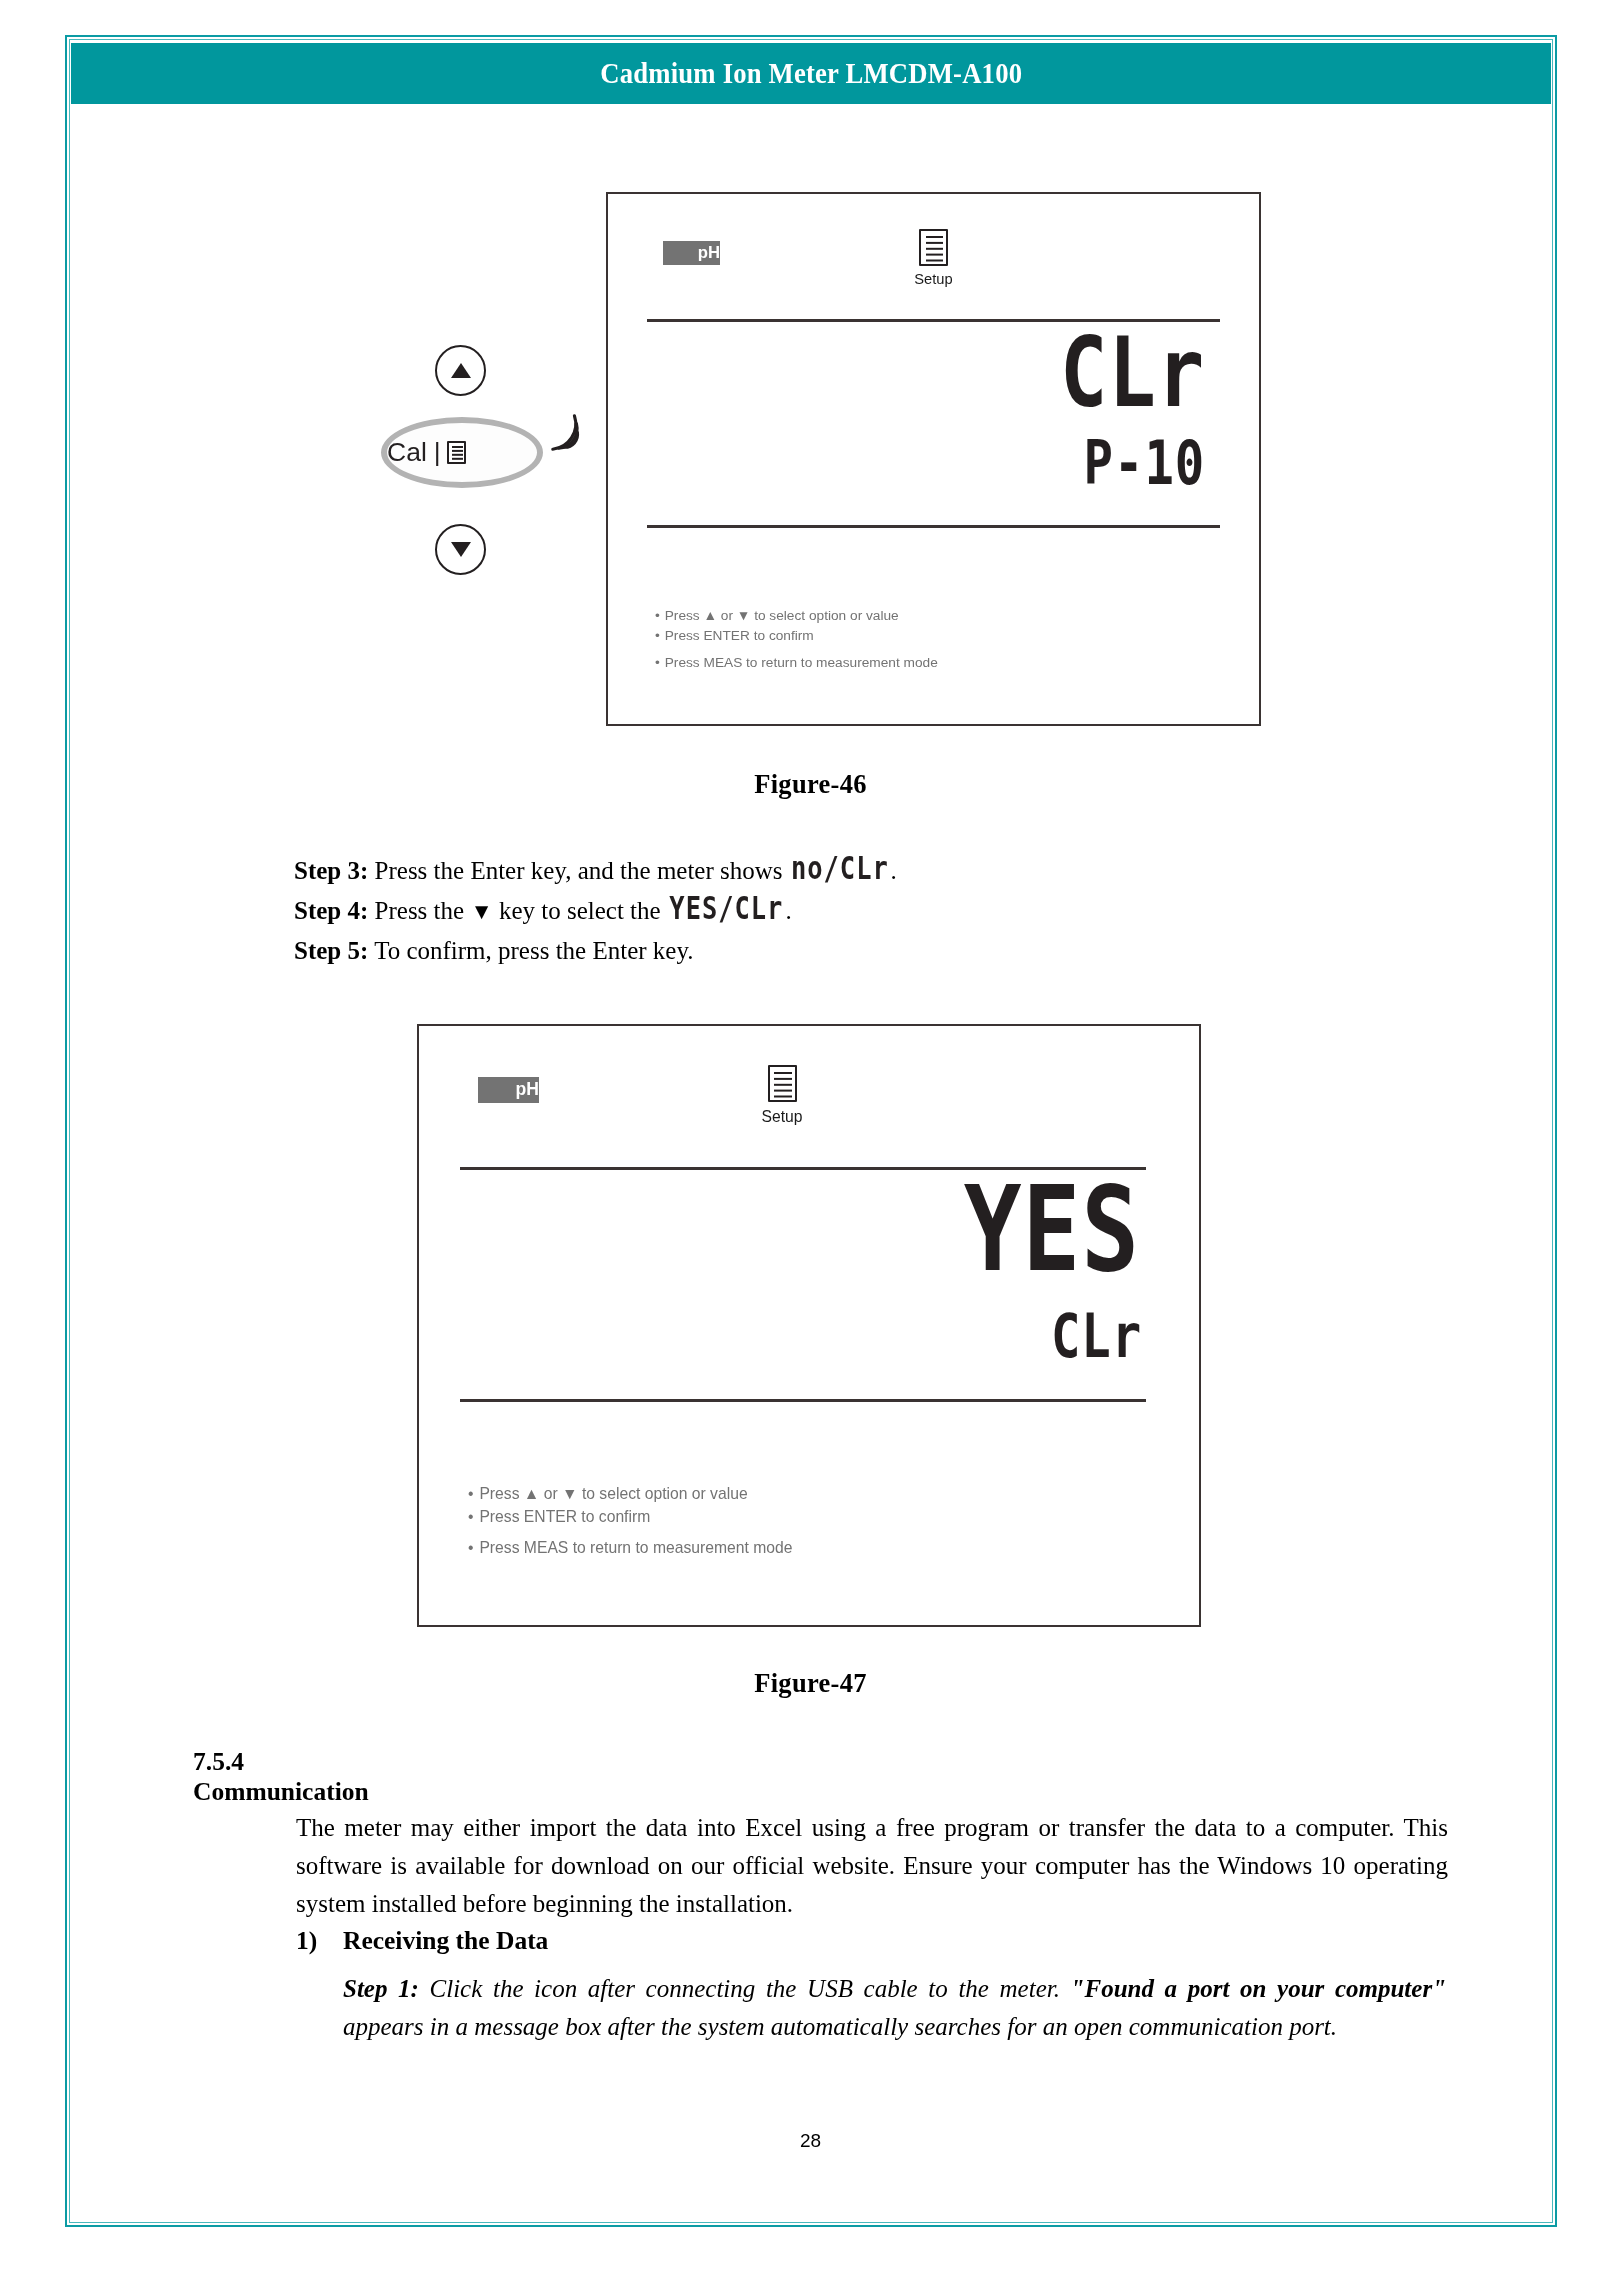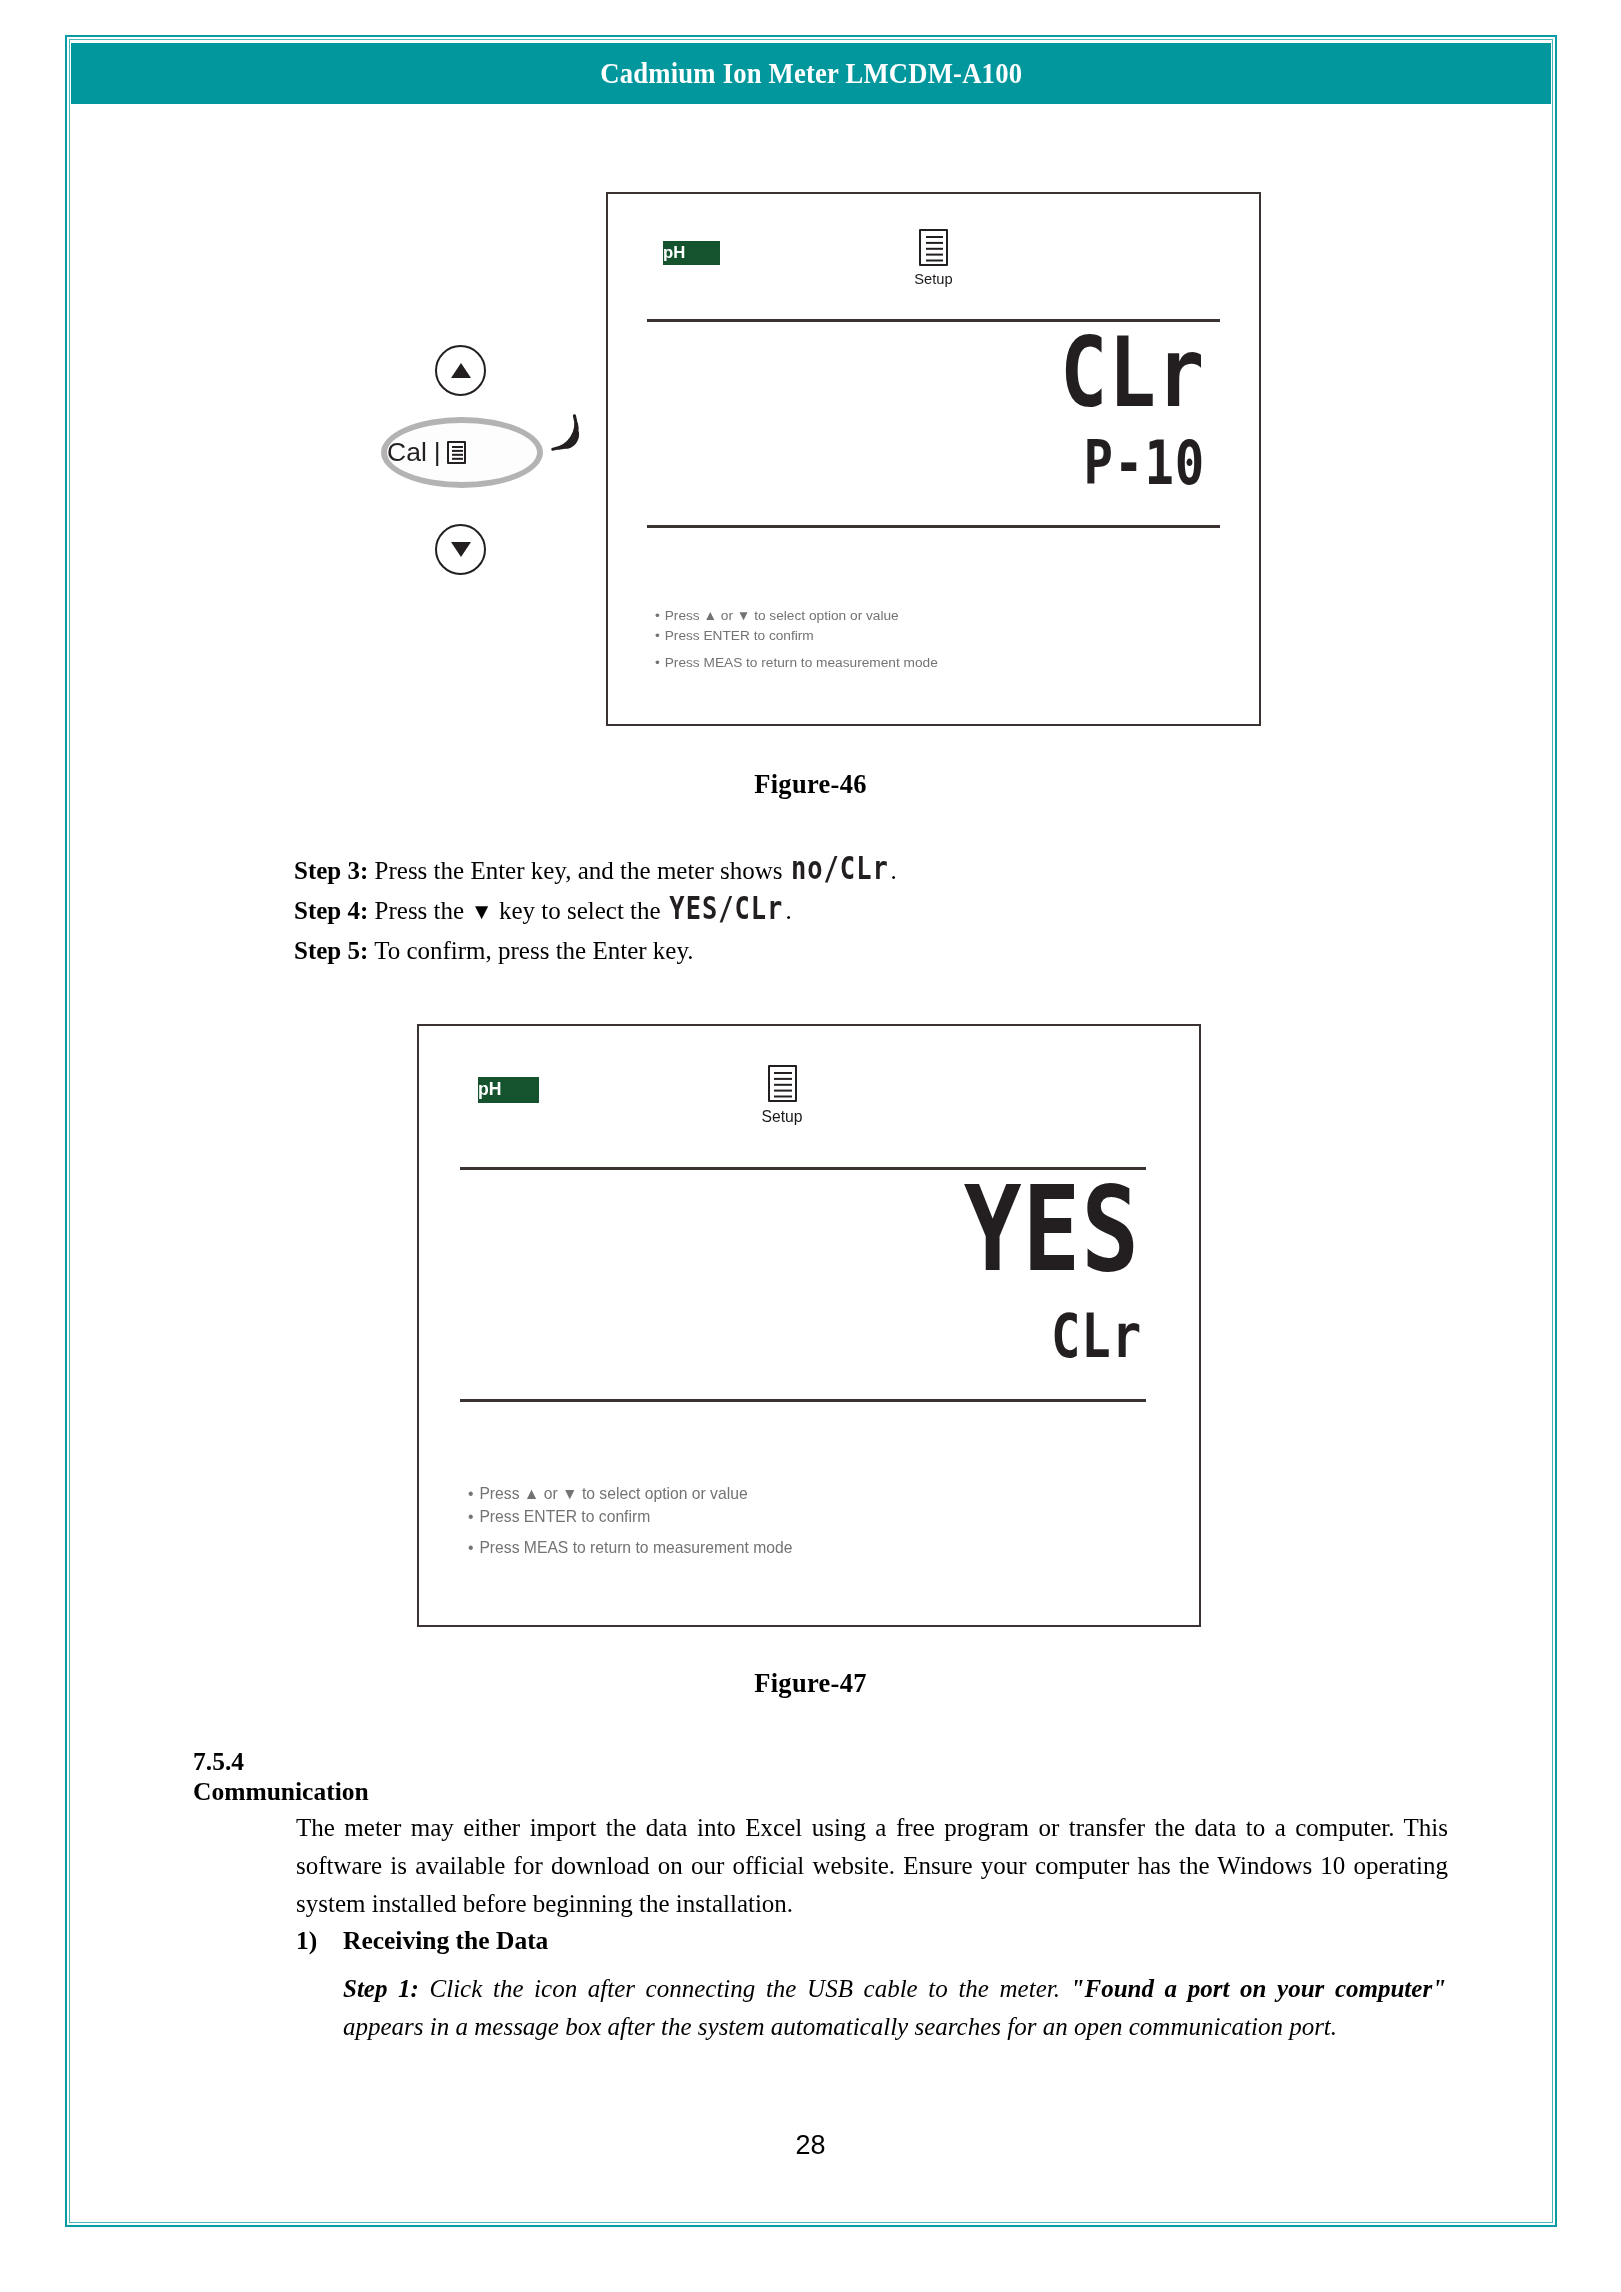--- a/index.html
+++ b/index.html
@@ -91,25 +91,25 @@
 
   
   .meter-box {
     position: absolute;
     border: 2.9px solid #3a3332;
     background: #ffffff;
     box-sizing: border-box;
   }
   .meter-ph {
     position: absolute;
-    background: #14532d;
+    background: #737373;
     color: #ffffff;
     font-family: "Liberation Sans", sans-serif;
     font-weight: bold;
-    text-align: left;
+    text-align: right;
     line-height: 1;
   }
   .meter-setup {
     position: absolute;
     text-align: center;
     font-family: "Liberation Sans", sans-serif;
     color: #1a1a1a;
   }
   .meter-setup .setup-label {
     display: block;
@@ -184,21 +184,21 @@
     top: 4.9px; left: 4.9px; width: 17.6px; height: 2.5px;
     box-shadow: 0 5.9px 0 0 #231f20, 0 11.8px 0 0 #231f20, 0 17.6px 0 0 #231f20, 0 23.5px 0 0 #231f20;
   }
 
   
   #page-number {
     position: absolute;
     width: 100%;
     text-align: center;
     font-family: "Liberation Sans", sans-serif;
-    font-size: 27px;
+    font-size: 19px;
     color: #000;
   }
 
   .steps-block { position: absolute; }
   .step-line { white-space: nowrap; font-size: 25px; line-height: 39px; }
 </style>
 </head>
 <body>
 
 <div id="page-frame"></div>

